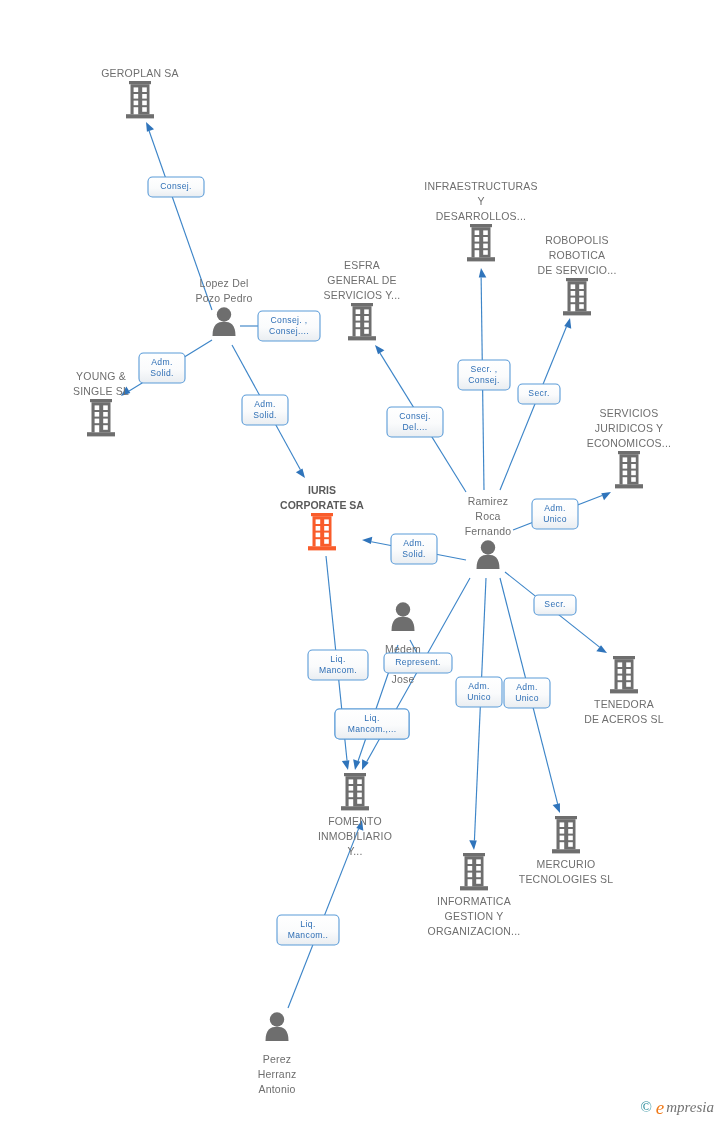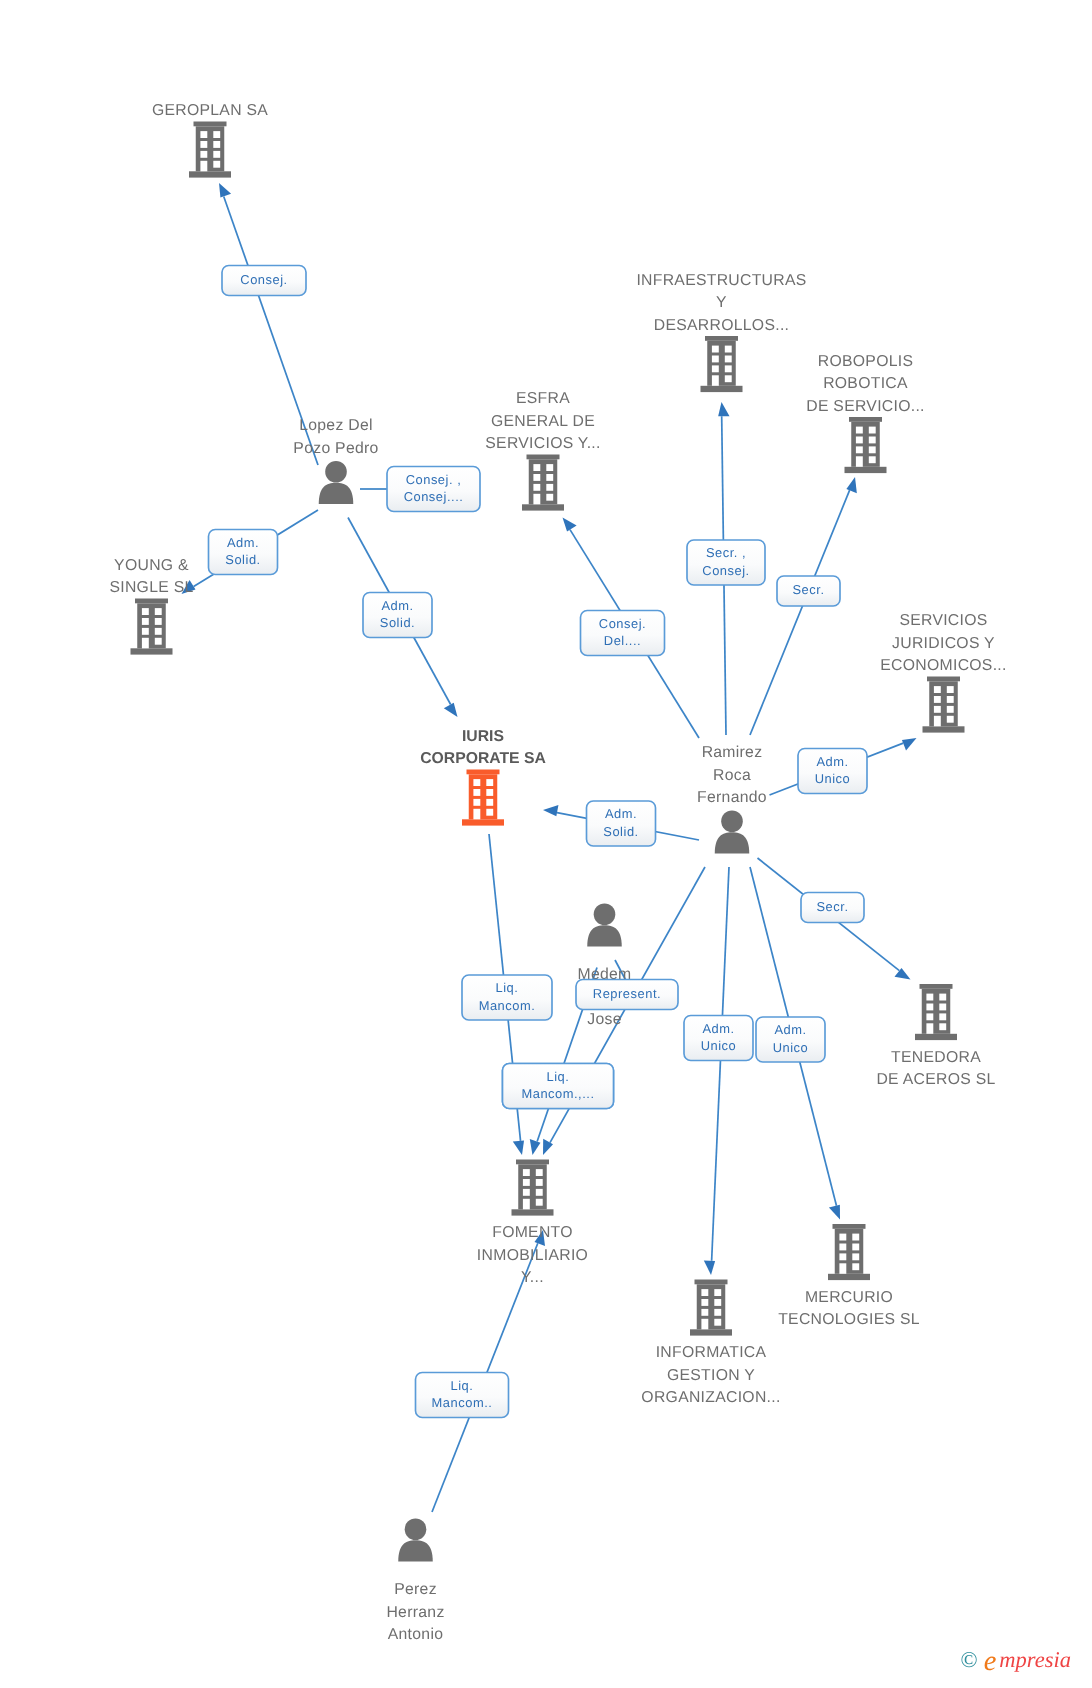--- a/index.html
+++ b/index.html
@@ -77,21 +77,21 @@
     font-family: "Liberation Serif", serif;
   }
   #watermark .wm-e {
     color: #f07a1a;
     font-size: 19px;
     font-family: "Liberation Serif", serif;
     font-style: italic;
     line-height: 1;
   }
   #watermark .wm-rest {
-    color: #ef4444;
+    color: #737373;
     font-size: 15px;
     font-family: "Liberation Serif", serif;
     font-style: italic;
     line-height: 1;
     margin-left: -2px;
   }
 </style>
 </head>
 <body>
 

